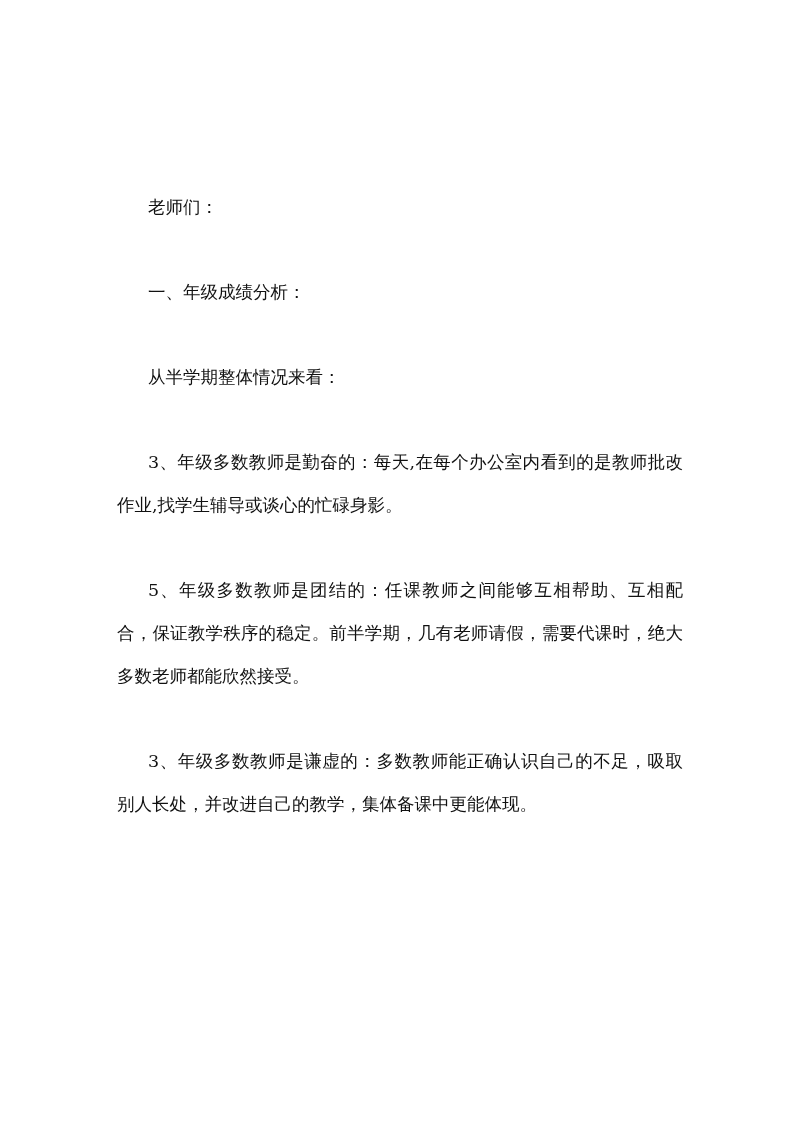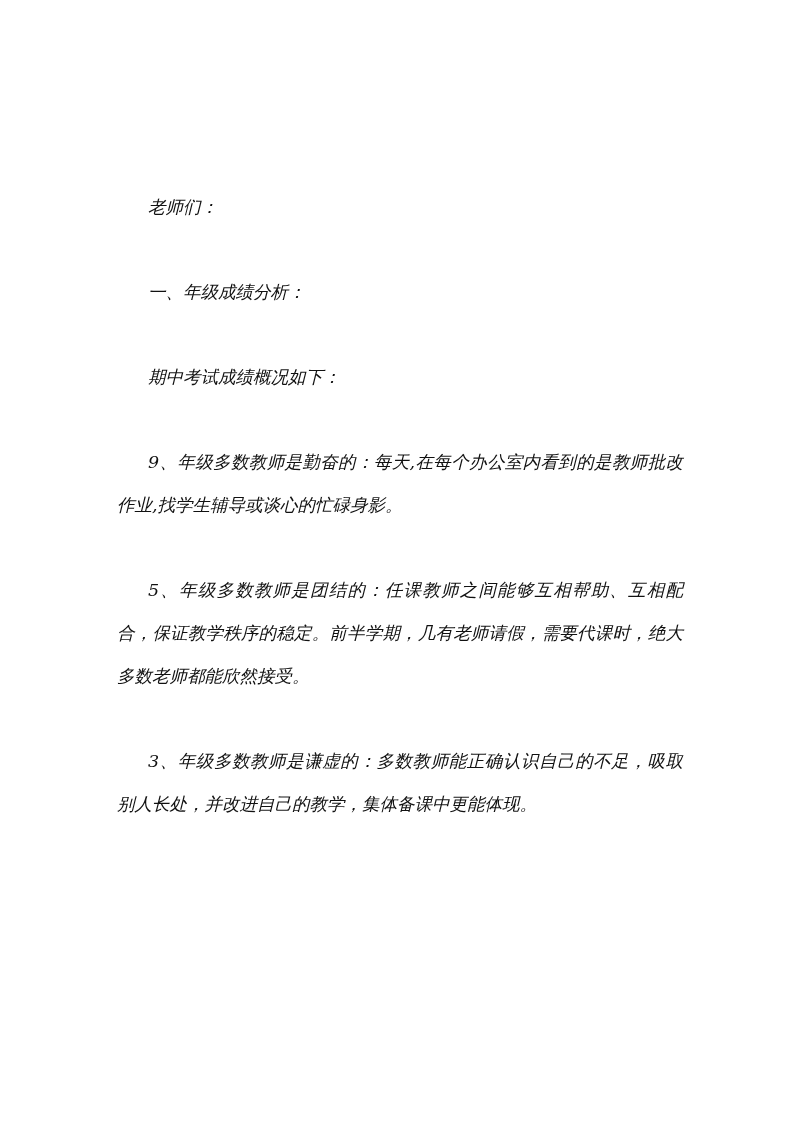--- a/index.html
+++ b/index.html
@@ -3,25 +3,25 @@
   <meta charset="utf-8">
   <style>
     html, body { margin: 0; padding: 0; background: #ffffff; }
     body { width: 793px; height: 1122px; position: relative; overflow: hidden; }
     .page {
       position: absolute; left: 117px; top: 186px; width: 566px;
       font-family: "DejaVu Serif", "Liberation Serif", serif;
       font-size: 17.5px; color: #111111;
       line-height: 43px;
     }
-    .para { margin: 0 0 42px 0; text-indent: 31px; text-align: justify; font-style: italic; }
+    .para { margin: 0 0 42px 0; text-indent: 31px; text-align: justify; }
   </style>
 </head>
 <body>
 
 <div class="page">
   <p class="para">老师们：</p>
   <p class="para">一、年级成绩分析：</p>
-  <p class="para">期中考试成绩概况如下：</p>
-  <p class="para">9、年级多数教师是勤奋的：每天,在每个办公室内看到的是教师批改作业,找学生辅导或谈心的忙碌身影。</p>
+  <p class="para">从半学期整体情况来看：</p>
+  <p class="para">3、年级多数教师是勤奋的：每天,在每个办公室内看到的是教师批改作业,找学生辅导或谈心的忙碌身影。</p>
   <p class="para">5、年级多数教师是团结的：任课教师之间能够互相帮助、互相配合，保证教学秩序的稳定。前半学期，几有老师请假，需要代课时，绝大多数老师都能欣然接受。</p>
   <p class="para">3、年级多数教师是谦虚的：多数教师能正确认识自己的不足，吸取别人长处，并改进自己的教学，集体备课中更能体现。</p>
 </div>
 
 </body></html>

